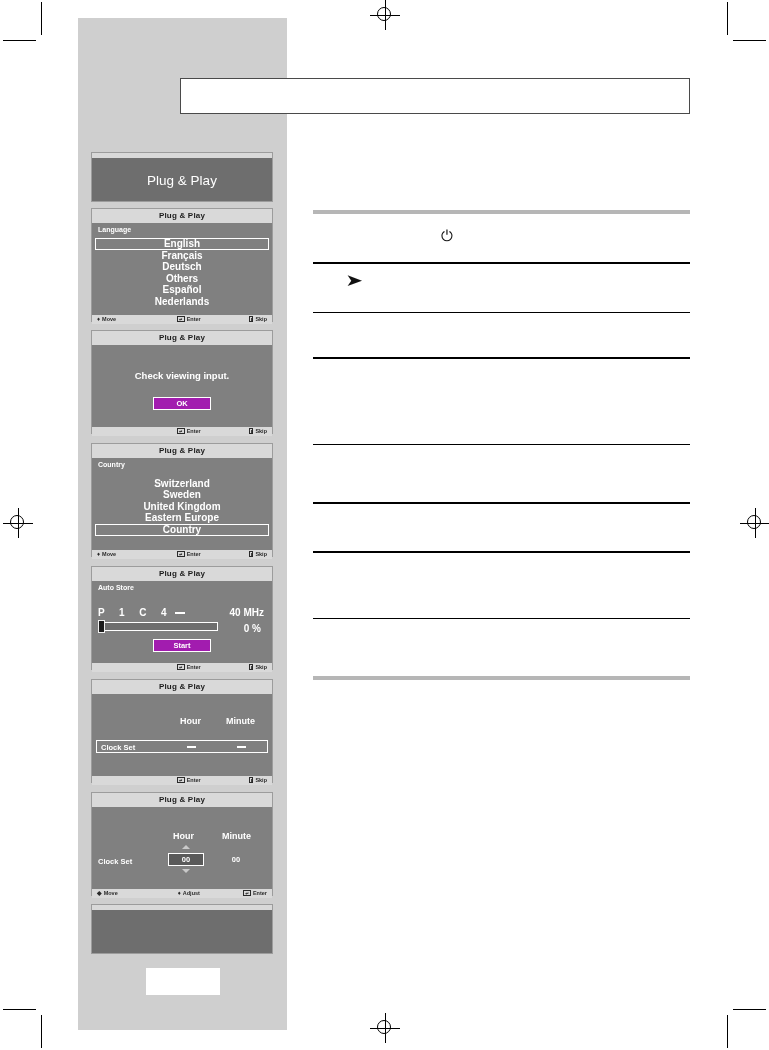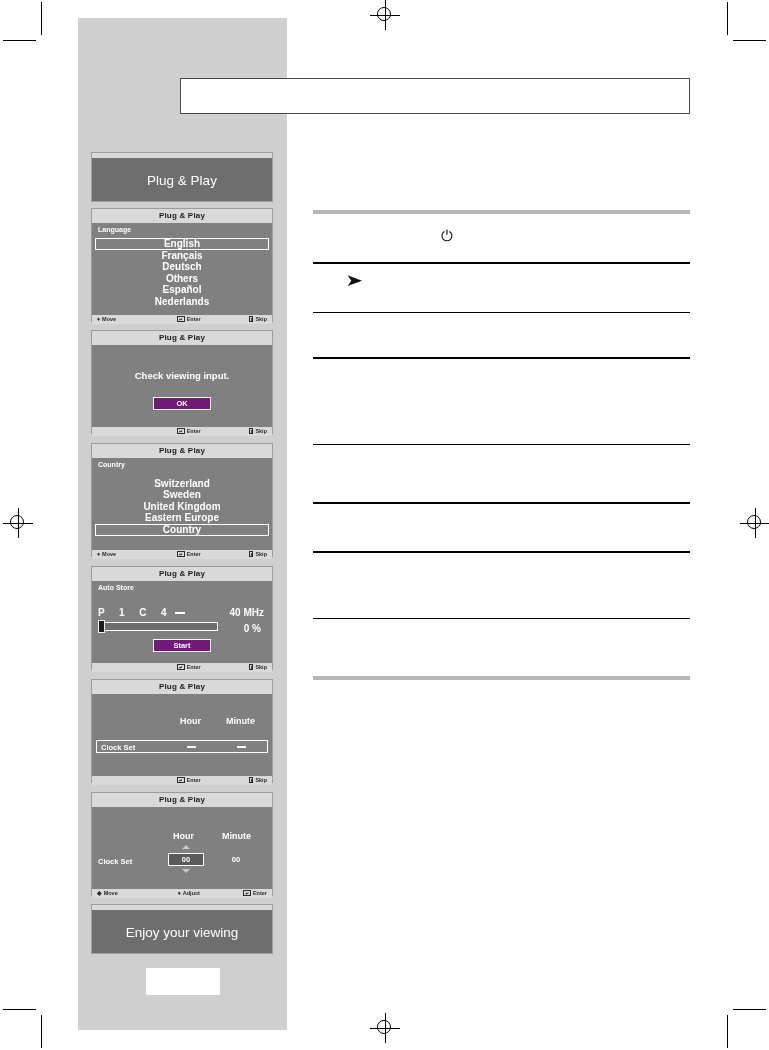--- a/index.html
+++ b/index.html
@@ -85,21 +85,21 @@
     line-height:11.6px;height:11.6px;
   }
   .opt.sel{
     border:1px solid #ffffff;box-sizing:border-box;
     margin:0 3px;line-height:10px;height:12px;
   }
   .center-msg{
     text-align:center;font-size:9.5px;font-weight:bold;color:#fff;
   }
   .btn{
-    border:1px solid #ffffff;background:#701a75;color:#ffffff;
+    border:1px solid #ffffff;background:#a21caf;color:#ffffff;
     font-size:7.5px;font-weight:bold;text-align:center;
     width:58px;margin:0 auto;padding:1px 0;box-sizing:border-box;
   }
 
   
   .as-row{position:absolute;font-size:10px;font-weight:bold;color:#fff;}
   .as-dash{display:inline-block;width:10px;height:2.5px;background:#fff;vertical-align:middle;margin-left:6px;}
   .bar-track{position:absolute;border:1px solid #ffffff;background:#6e6e6e;box-sizing:border-box;}
   .bar-knob{position:absolute;background:#1c1c1c;border:1px solid #efefef;box-sizing:border-box;}
 
@@ -375,16 +375,15 @@
     </div>
     <div class="foot-item foot-r">
       <span class="fi-ret">↵</span>
       <span>Enter</span>
     </div>
   </div>
 </div>
 
 <div class="osd-banner" style="top:904px;height:50px;">
   <div class="banner-strip"></div>
-  <div class="banner-text" style="height:44px;">Enjoy your viewing</div>
 </div>
 
 <div id="end-box"></div>
 
 </body></html>

